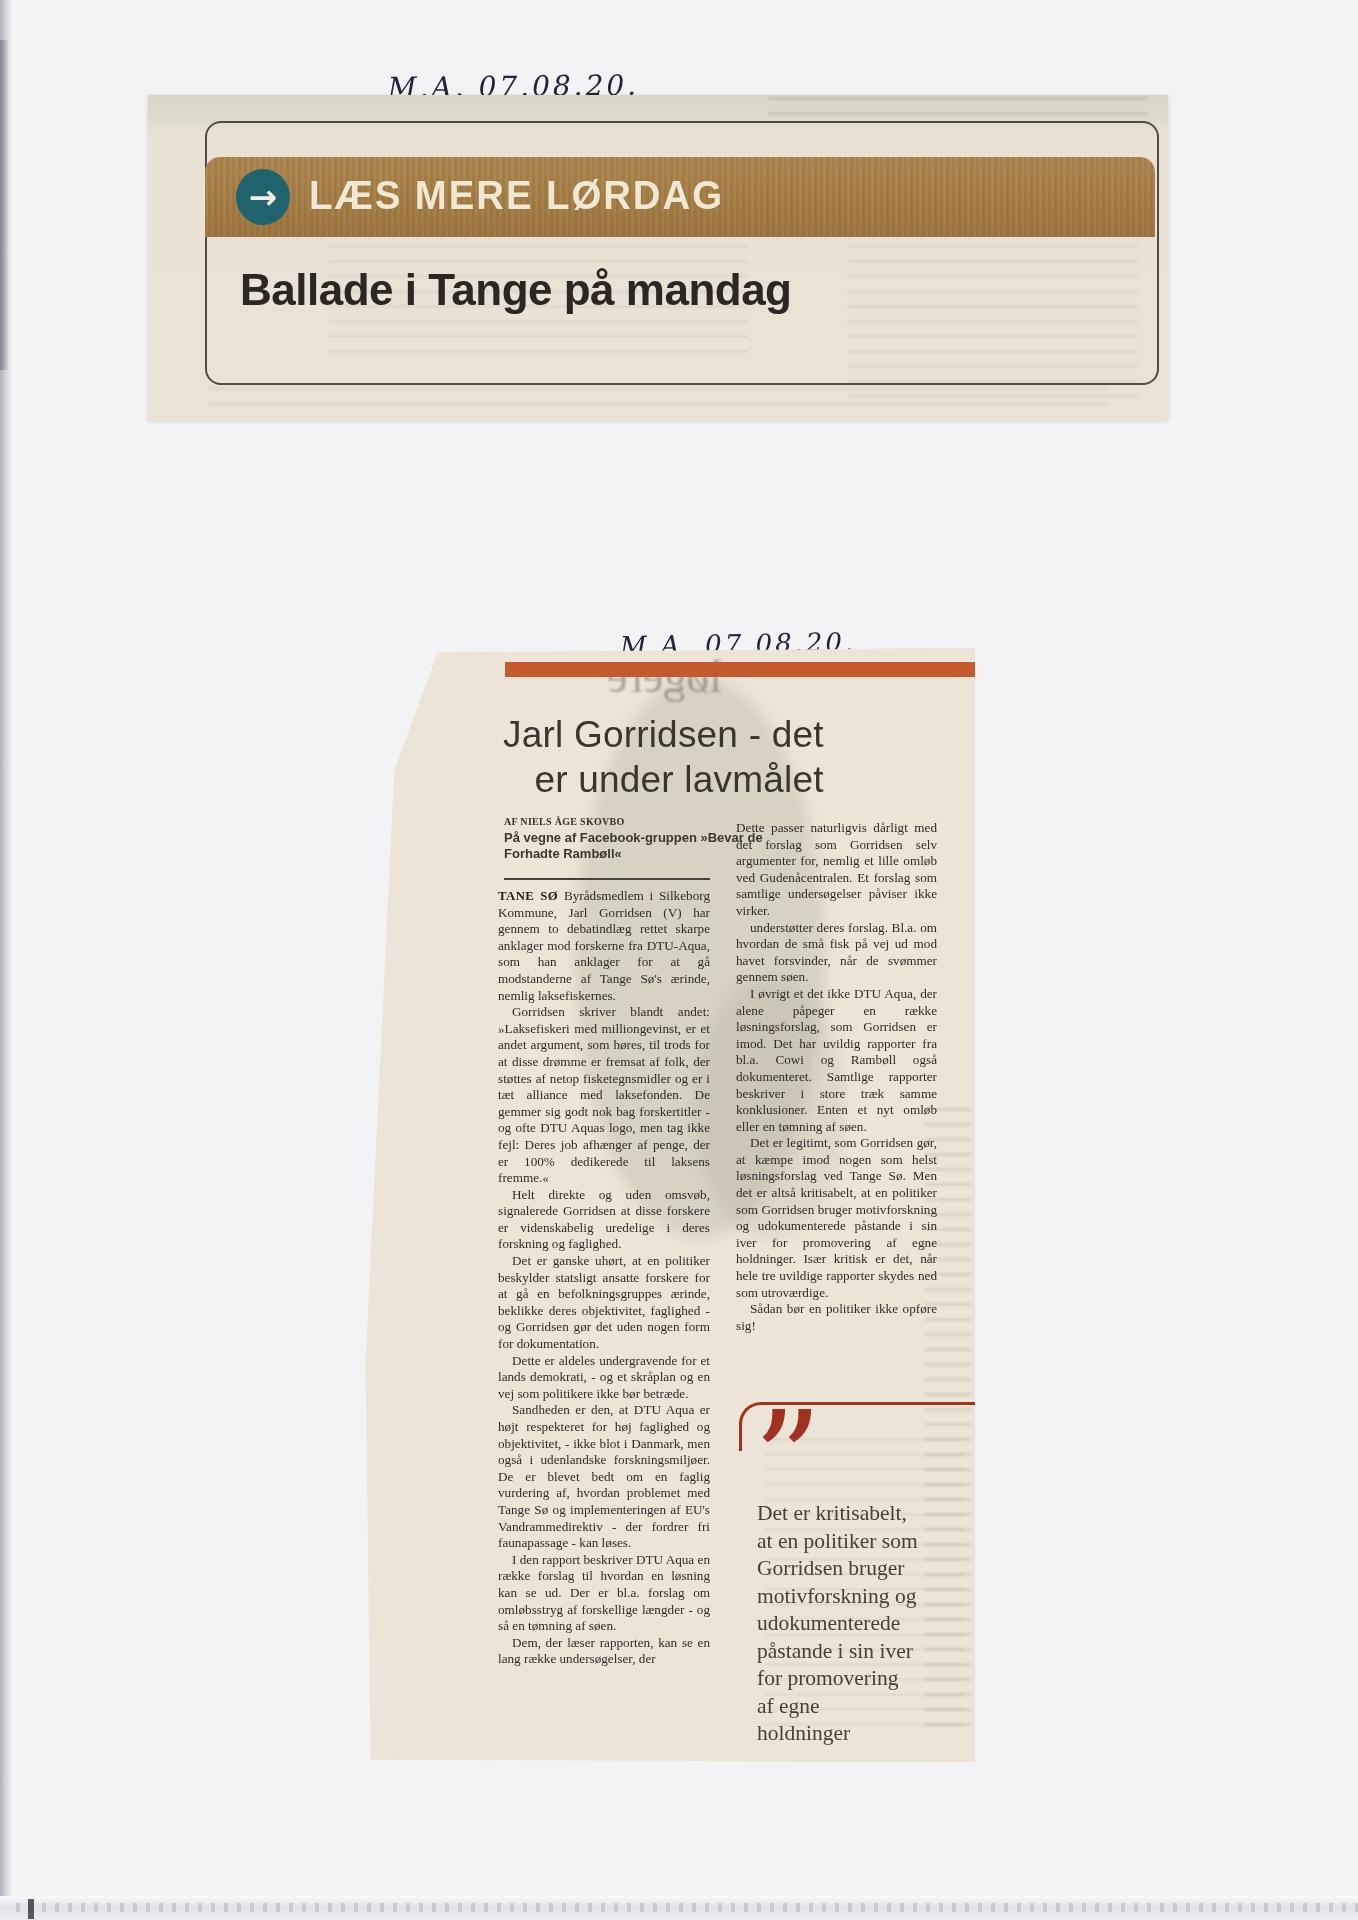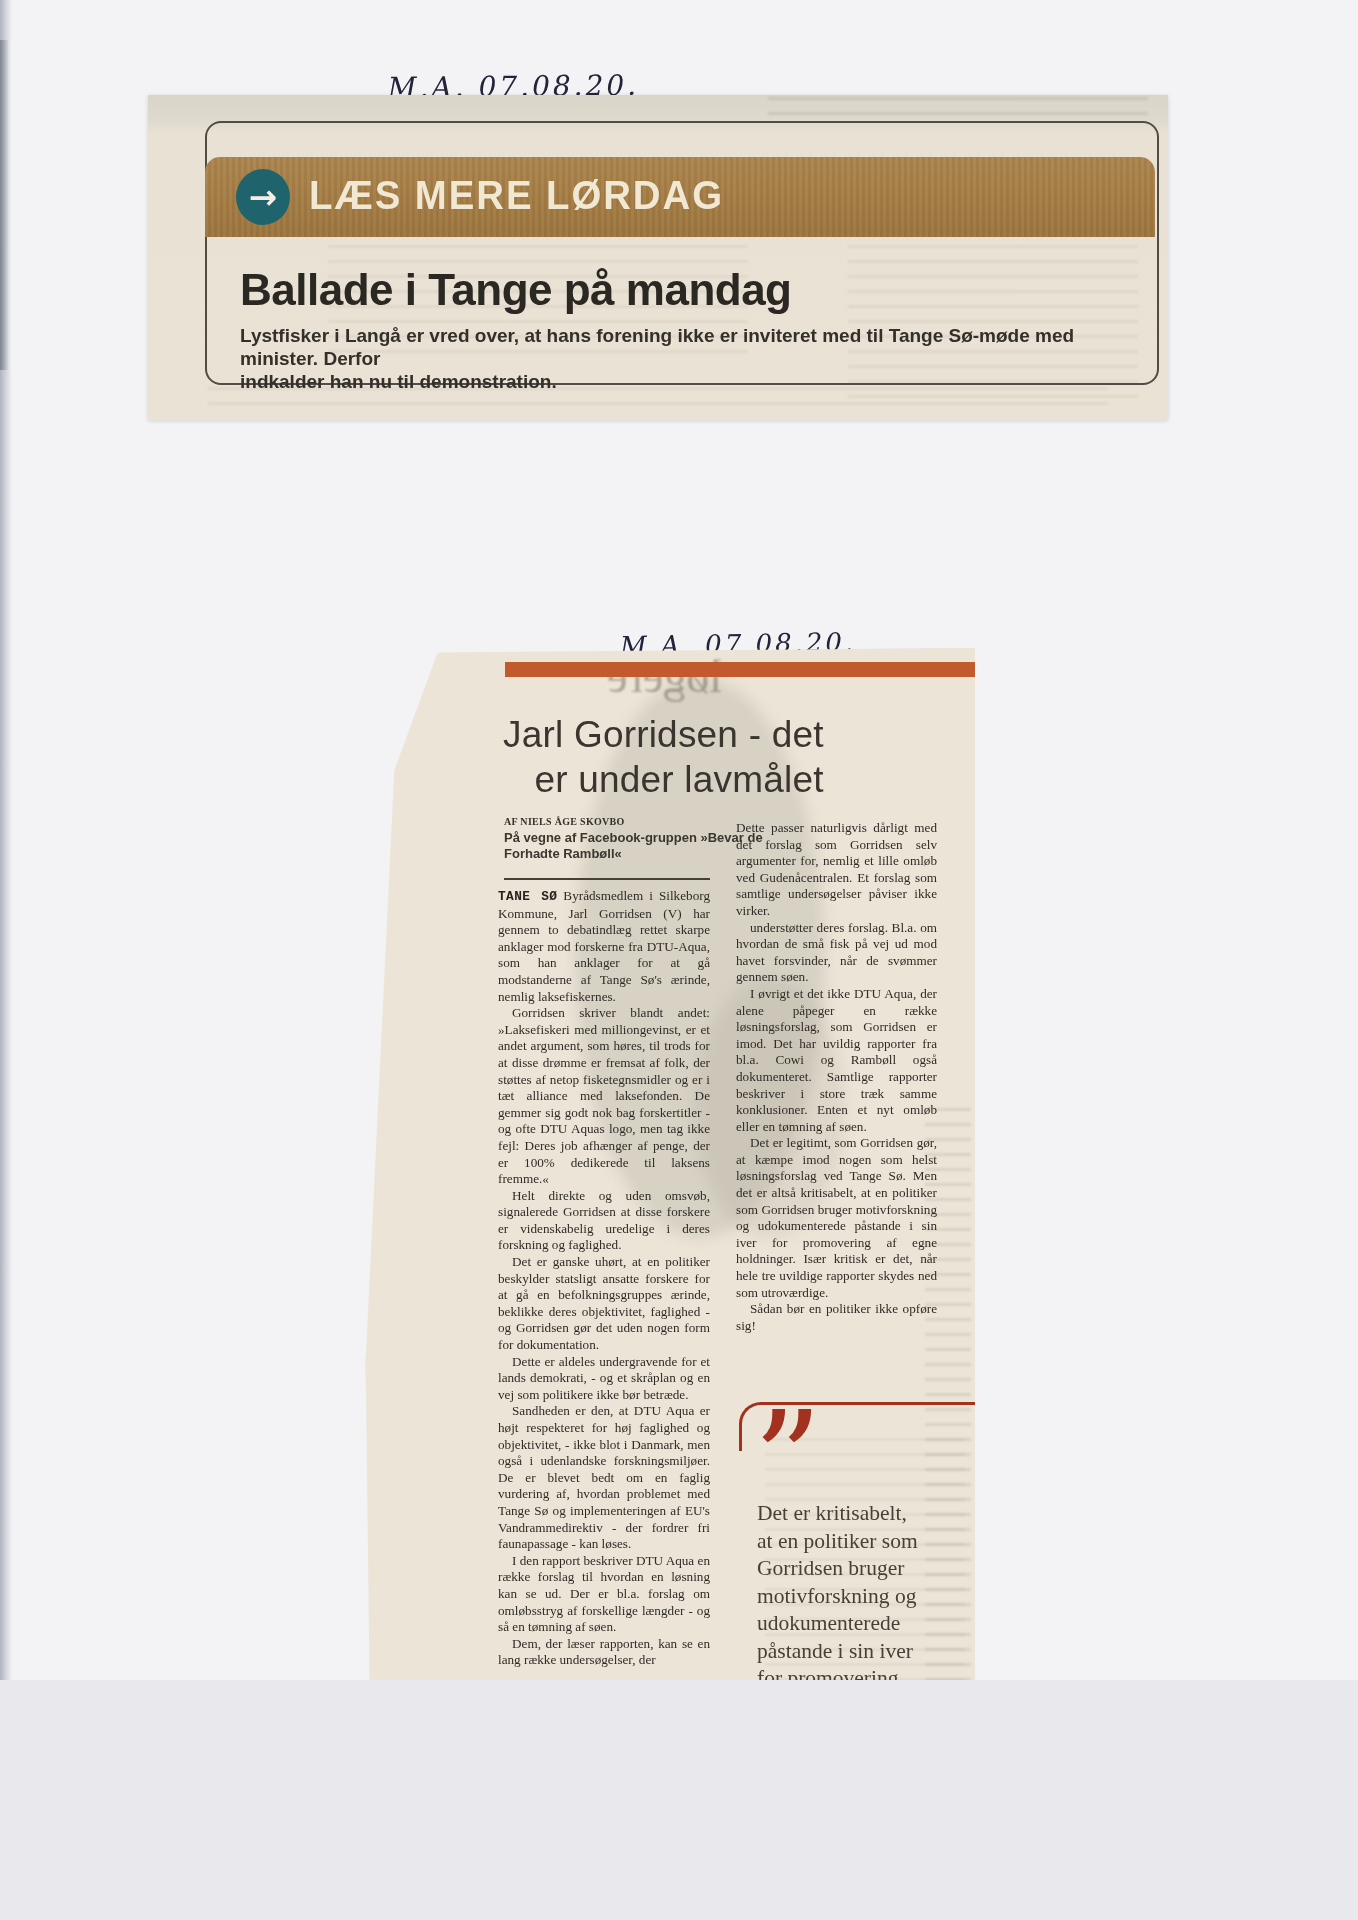--- a/index.html
+++ b/index.html
@@ -1,16 +1,16 @@
 <!DOCTYPE html>
 <html><head>
 <meta charset="utf-8">
 <style>
   html,body{margin:0;padding:0;background:#e9e9ed;}
-  .stage{position:relative;width:1358px;height:1680px;background:#f3f3f6;overflow:hidden;
+  .stage{position:relative;width:1358px;height:1920px;background:#f3f3f6;overflow:hidden;
          font-family:"Liberation Sans",sans-serif;}
   
   .page-edge{position:absolute;left:0;top:0;width:12px;height:100%;
     background:linear-gradient(90deg,#aeb3bd 0%,#cfd2d9 45%,rgba(243,243,246,0) 100%);}
   .page-edge-dark{position:absolute;left:0;top:40px;width:9px;height:330px;
     background:linear-gradient(90deg,rgba(90,96,110,.55),rgba(90,96,110,0));}
   .binder-strip{position:absolute;left:0;right:0;top:1896px;height:24px;
     background:linear-gradient(180deg,#fbfbfd 0%,#e2e2e8 45%,#ededf1 100%);}
   .binder-strip::after{content:"";position:absolute;left:16px;right:0;top:7px;height:9px;opacity:.55;
     background:repeating-linear-gradient(90deg,rgba(125,130,145,.5) 0 4px,rgba(125,130,145,0) 4px 13px);}
@@ -56,21 +56,21 @@
   .byline-name{font-size:10px;font-weight:bold;letter-spacing:.3px;font-family:Liberation Serif, serif;}
   .byline-detail{font-size:13px;font-weight:bold;line-height:16px;margin-top:3px;white-space:pre-line;color:#3b372f;}
   .byline-rule{position:absolute;left:139px;top:230px;width:206px;border-top:2px solid #45413a;}
 
   .bodycol{position:absolute;font-family:"Liberation Serif",serif;}
   .col1{left:133px;top:240px;width:212px;}
   .col2{left:371px;top:172px;width:201px;}
   .bp{margin:0;font-size:13.2px;line-height:16.6px;text-align:justify;color:#2f2b26;text-indent:14px;}
   .bp.first{text-indent:0;}
   .bodycol .bp:first-child{text-indent:0;}
-  .lead-in{font-family:Liberation Mono, monospace;font-size:12.8px;font-weight:bold;letter-spacing:.4px;color:#26231e;}
+  .lead-in{font-family:Liberation Serif, serif;font-size:12.8px;font-weight:bold;letter-spacing:.4px;color:#26231e;}
 
   .quote-corner{position:absolute;left:374px;top:754px;width:234px;height:46px;
     border-top:3px solid #a23120;border-left:3px solid #a23120;border-top-left-radius:22px;}
   .quote-glyph{position:absolute;left:388px;top:758px;font-family:"DejaVu Serif",serif;
     font-size:135px;line-height:110px;color:#a23120;letter-spacing:-6px;}
   .quote-text{position:absolute;left:392px;top:852px;width:228px;font-family:"Liberation Serif",serif;
     font-size:21.5px;line-height:27.5px;color:#474037;white-space:pre-line;}
 
   .handwriting{position:absolute;font-family:"DejaVu Serif",serif;font-style:italic;
     color:#23233a;letter-spacing:3px;}
@@ -100,22 +100,20 @@
 
     <div class="banner">
       <div class="banner-noise"></div>
       <div class="badge">
         <span class="badge-arrow">→</span>
       </div>
       <div class="banner-label">LÆS MERE LØRDAG</div>
     </div>
 
     <div class="clip1-headline">Ballade i Tange på mandag</div>
-    <div class="clip1-subhead">Lystfisker i Langå er vred over, at hans forening ikke er inviteret med til Tange Sø-møde med minister. Derfor
-indkalder han nu til demonstration.</div>
   </div>
 
   <div class="clip clip2">
 
     <div class="bleed-blob" style="left:210px;top:30px;width:250px;height:560px;background:rgba(104,98,88,.15);"></div>
     <div class="bleed-blob" style="left:330px;top:330px;width:150px;height:260px;background:rgba(104,98,88,.10);"></div>
     <div class="bleed-word" style="left:242px;top:2px;font-size:46px;">løgere</div>
     <div class="bleed" style="left:560px;top:460px;width:46px;height:620px;opacity:.12;"></div>
     <div class="bleed" style="left:400px;top:790px;width:200px;height:300px;opacity:.07;"></div>
 

